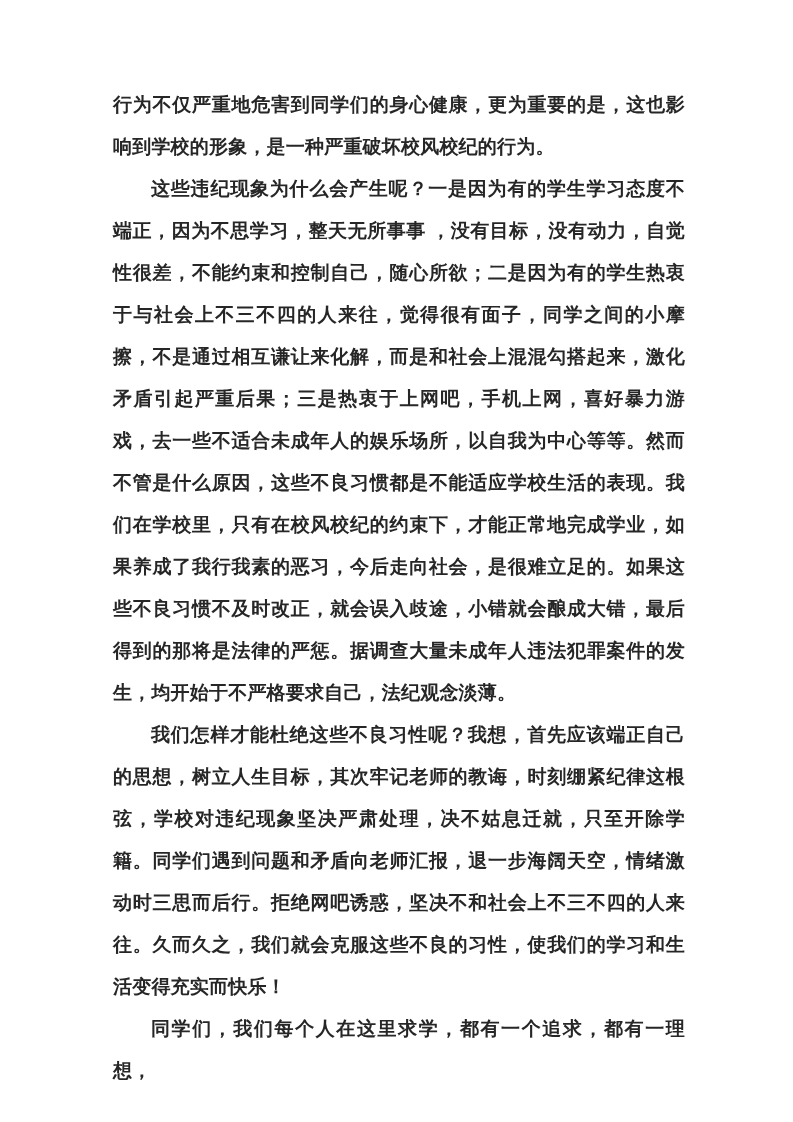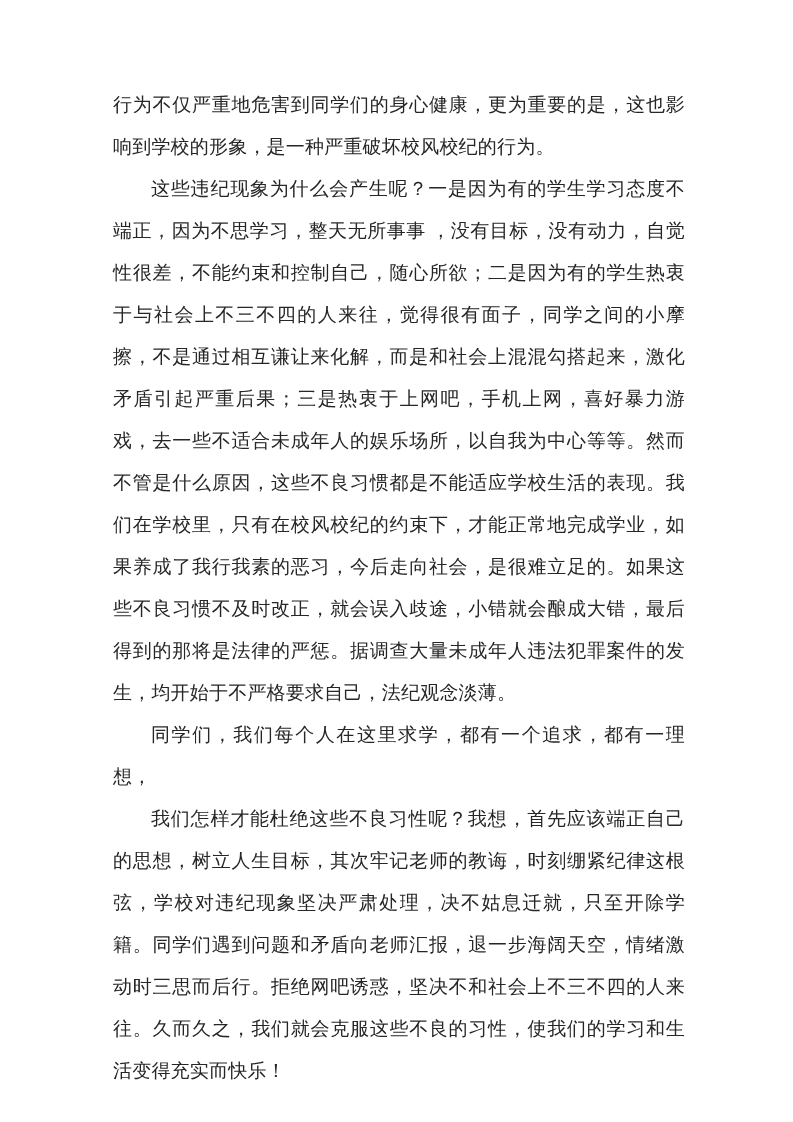--- a/index.html
+++ b/index.html
@@ -6,20 +6,21 @@
   html, body {
     background: #ffffff;
     font-family: "Liberation Serif", "DejaVu Serif", serif;
   }
   .page {
     position: relative;
     width: 764px;
     height: 1122px;
     background: #ffffff;
     overflow: hidden;
+    font-weight: bold;
   }
   .content {
     position: absolute;
     left: 113px;
     top: 84px;
     width: 572px;
     font-size: 19px;
     line-height: 42px;
     color: #262626;
     text-align: justify;
@@ -32,16 +33,16 @@
     text-indent: 2em;
   }
 </style>
 </head>
 <body>
 
 <div class="page">
   <div class="content">
     <p>行为不仅严重地危害到同学们的身心健康，更为重要的是，这也影响到学校的形象，是一种严重破坏校风校纪的行为。</p>
     <p class="indent">这些违纪现象为什么会产生呢？一是因为有的学生学习态度不端正，因为不思学习，整天无所事事 ，没有目标，没有动力，自觉性很差，不能约束和控制自己，随心所欲；二是因为有的学生热衷于与社会上不三不四的人来往，觉得很有面子，同学之间的小摩擦，不是通过相互谦让来化解，而是和社会上混混勾搭起来，激化矛盾引起严重后果；三是热衷于上网吧，手机上网，喜好暴力游戏，去一些不适合未成年人的娱乐场所，以自我为中心等等。然而不管是什么原因，这些不良习惯都是不能适应学校生活的表现。我们在学校里，只有在校风校纪的约束下，才能正常地完成学业，如果养成了我行我素的恶习，今后走向社会，是很难立足的。如果这些不良习惯不及时改正，就会误入歧途，小错就会酿成大错，最后得到的那将是法律的严惩。据调查大量未成年人违法犯罪案件的发生，均开始于不严格要求自己，法纪观念淡薄。</p>
+    <p class="indent">我们怎样才能杜绝这些不良习性呢？我想，首先应该端正自己的思想，树立人生目标，其次牢记老师的教诲，时刻绷紧纪律这根弦，学校对违纪现象坚决严肃处理，决不姑息迁就，只至开除学籍。同学们遇到问题和矛盾向老师汇报，退一步海阔天空，情绪激动时三思而后行。拒绝网吧诱惑，坚决不和社会上不三不四的人来往。久而久之，我们就会克服这些不良的习性，使我们的学习和生活变得充实而快乐！</p>
     <p class="indent">同学们，我们每个人在这里求学，都有一个追求，都有一理想，</p>
-    <p class="indent">我们怎样才能杜绝这些不良习性呢？我想，首先应该端正自己的思想，树立人生目标，其次牢记老师的教诲，时刻绷紧纪律这根弦，学校对违纪现象坚决严肃处理，决不姑息迁就，只至开除学籍。同学们遇到问题和矛盾向老师汇报，退一步海阔天空，情绪激动时三思而后行。拒绝网吧诱惑，坚决不和社会上不三不四的人来往。久而久之，我们就会克服这些不良的习性，使我们的学习和生活变得充实而快乐！</p>
   </div>
 </div>
 
 </body></html>

